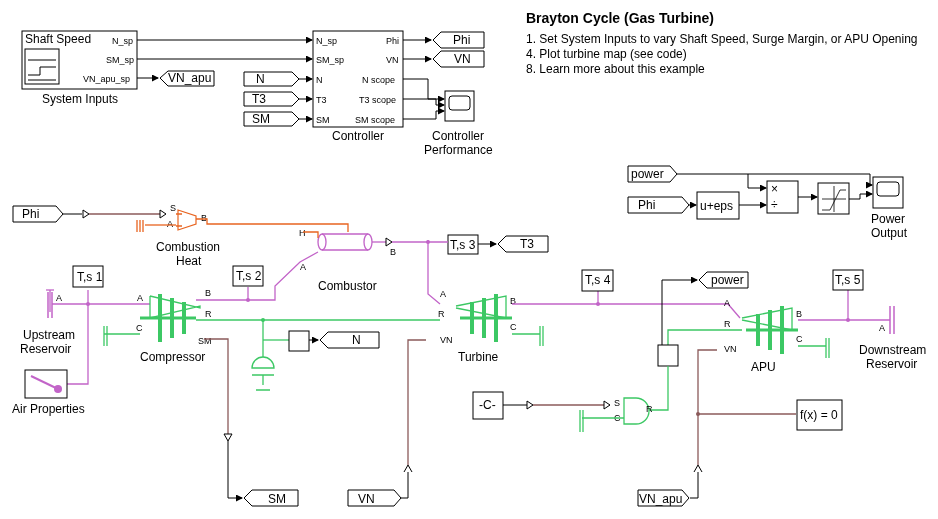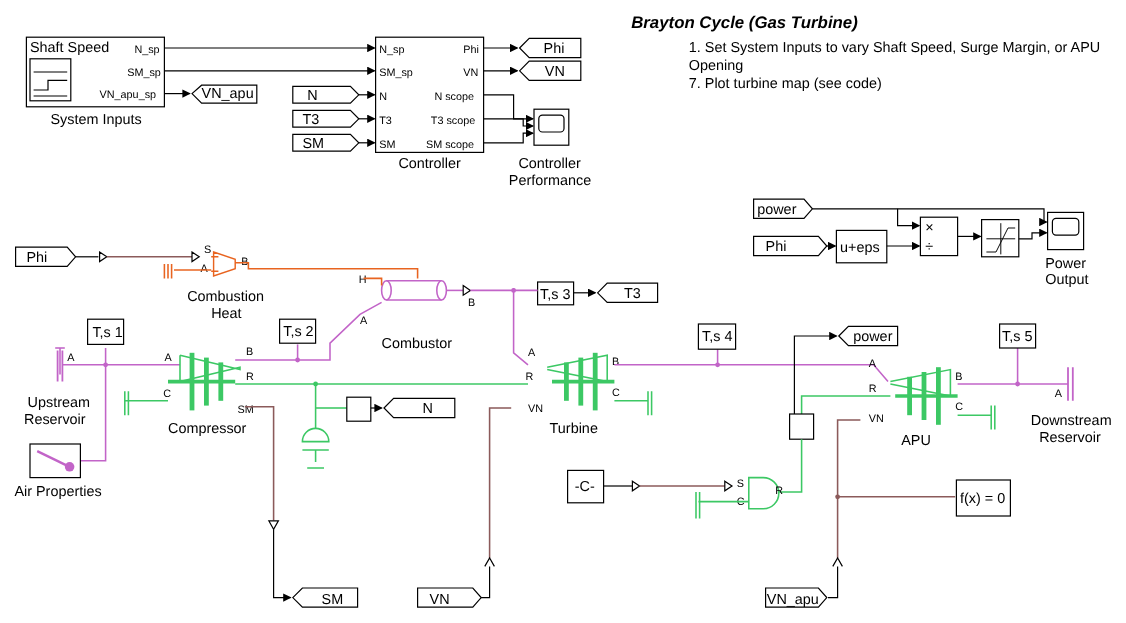--- a/index.html
+++ b/index.html
@@ -7,22 +7,22 @@
   #canvas{position:absolute;left:0;top:0;}
   .lbl{font-family:"Liberation Sans",sans-serif;font-size:12px;fill:#000;}
   .tiny{font-family:"Liberation Sans",sans-serif;font-size:9px;fill:#000;}
   .blk{fill:#fff;stroke:#000;stroke-width:1;}
   .sig{stroke:#000;stroke-width:1;fill:none;}
   .gas{stroke:#c264c8;stroke-width:1.3;fill:none;}
   .mech{stroke:#3cc864;stroke-width:1.3;fill:none;}
   .heat{stroke:#e86420;stroke-width:1.3;fill:none;}
   .phys{stroke:#8b5a5a;stroke-width:1.3;fill:none;}
   #notes{position:absolute;left:526px;top:10px;width:410px;font-family:"Liberation Sans",sans-serif;font-size:12px;color:#000;}
-  #notes .title{font-weight:bold;font-size:14px;margin-bottom:6px;font-style:italic;}
-  #notes .item{line-height:15px;cursor:pointer;margin-left:48px;}
+  #notes .title{font-weight:bold;font-size:14px;margin-bottom:6px;}
+  #notes .item{line-height:15px;cursor:pointer;}
 </style>
 </head>
 <body>
 
 <svg id="canvas" width="938" height="519" viewBox="0 0 938 519" xmlns="http://www.w3.org/2000/svg">
   <defs>
     <marker id="arr" markerWidth="7" markerHeight="7" refX="6" refY="3.5" orient="auto">
       <path d="M0,0 L7,3.5 L0,7 z" fill="#000"></path>
     </marker>
     <marker id="arrOpen" markerWidth="8" markerHeight="8" refX="7" refY="4" orient="auto">
@@ -348,14 +348,15 @@
   <path class="sig" d="M698,472 L698,498 L690,498"></path>
   <g>
     <path d="M638,490 L682,490 L689,498 L682,506 L638,506 z" class="blk"></path>
     <text class="lbl" x="639" y="503">VN_apu</text>
   </g>
 </svg>
 
 <div id="notes">
   <div class="title">Brayton Cycle (Gas Turbine)</div>
   <div class="item">1. Set System Inputs to vary Shaft Speed, Surge Margin, or APU Opening</div>
-  <div class="item">7. Plot turbine map (see code)</div>
+  <div class="item">4. Plot turbine map (see code)</div>
+  <div class="item">8. Learn more about this example</div>
 </div>
 
 </body></html>

